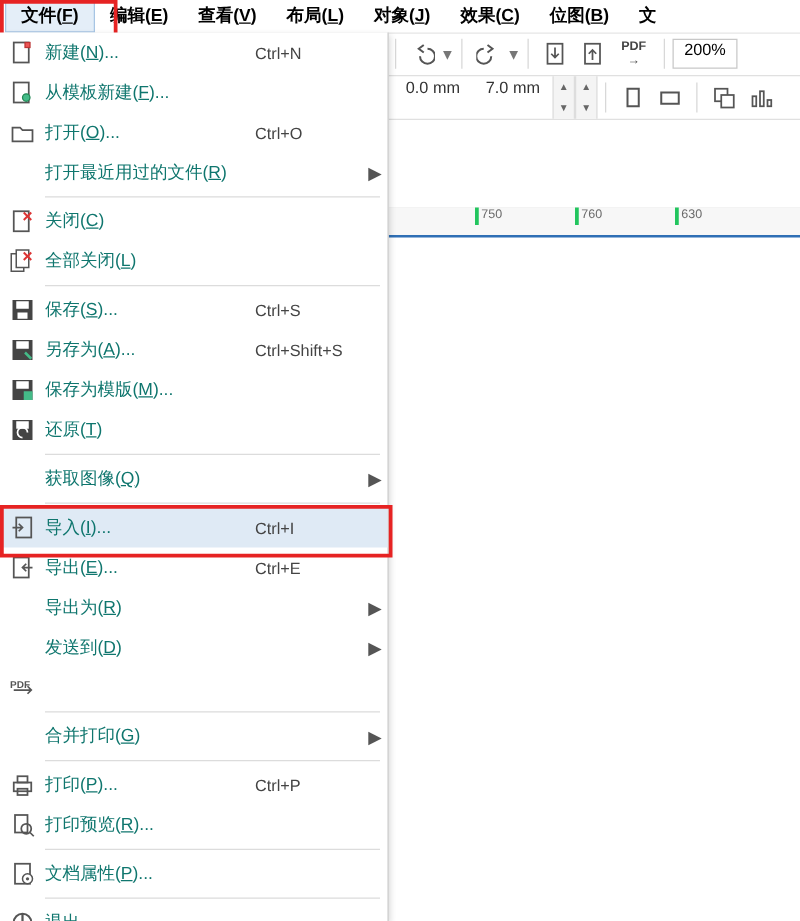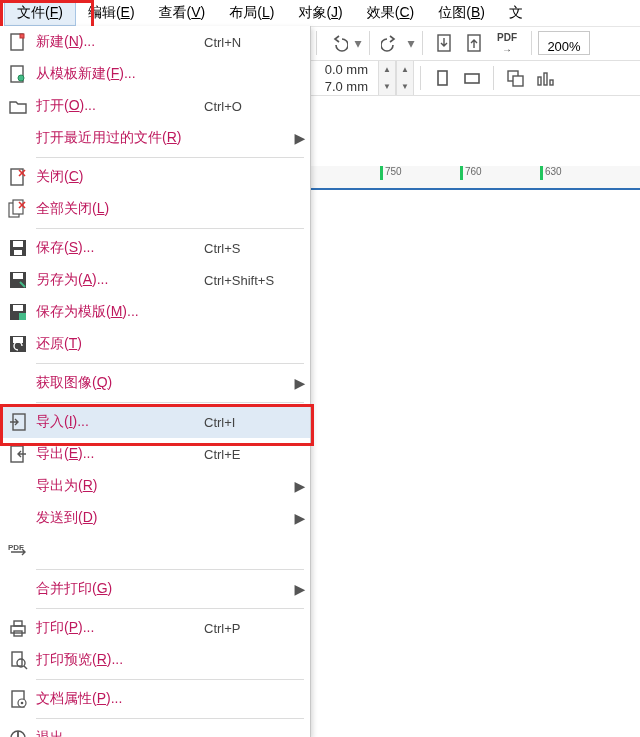--- a/index.html
+++ b/index.html
@@ -22,20 +22,21 @@
   background: #fff;
   border-bottom: 1px solid #e6e6e6;
   display: flex;
   align-items: center;
   padding-left: 4px;
   z-index: 2;
 }
 .menubar .menu-item {
   padding: 3px 12px 3px 12px;
   cursor: default;
+  font-weight: bold;
 }
 .menubar .menu-item.active {
   background: #e4eef8;
   border: 1px solid #a7c5e4;
 }
 .hl-box-file {
   position: absolute;
   top: 0; left: 0;
   width: 88px; height: 26px;
   border: 3px solid #e62323;
@@ -82,21 +83,21 @@
 }
 .dim-input {
   font-size: 13px;
   color: #333;
   padding-right: 6px;
   text-align: right;
   width: 58px;
 }
 .dims {
   display: flex;
-  flex-direction: column;
+  flex-direction: row;
   justify-content: center;
   height: 100%;
   margin-right: 4px;
 }
 .dims .row {
   display: flex;
   align-items: center;
   height: 17px;
 }
 .spinner {
@@ -115,21 +116,21 @@
   align-items: center;
   justify-content: center;
   color: #666;
   font-size: 8px;
 }
 .zoom-box {
   width: 50px;
   height: 22px;
   border: 1px solid #c8c8c8;
   display: flex;
-  align-items: flex-end;
+  align-items: flex-start;
   justify-content: center;
   font-size: 13px;
 }
 
 
 .ruler {
   position: absolute;
   top: 140px;
   left: 0; right: 0;
   height: 22px;
@@ -172,21 +173,21 @@
 }
 .dd-icon {
   width: 36px;
   display: flex;
   align-items: center;
   justify-content: center;
   color: #555;
 }
 .dd-label {
   flex: 1;
-  color: #be185d;
+  color: #0f766e;
   padding-right: 6px;
   white-space: nowrap;
 }
 .dd-shortcut {
   width: 86px;
   text-align: left;
   color: #444;
   font-size: 13px;
 }
 .dd-sub {

